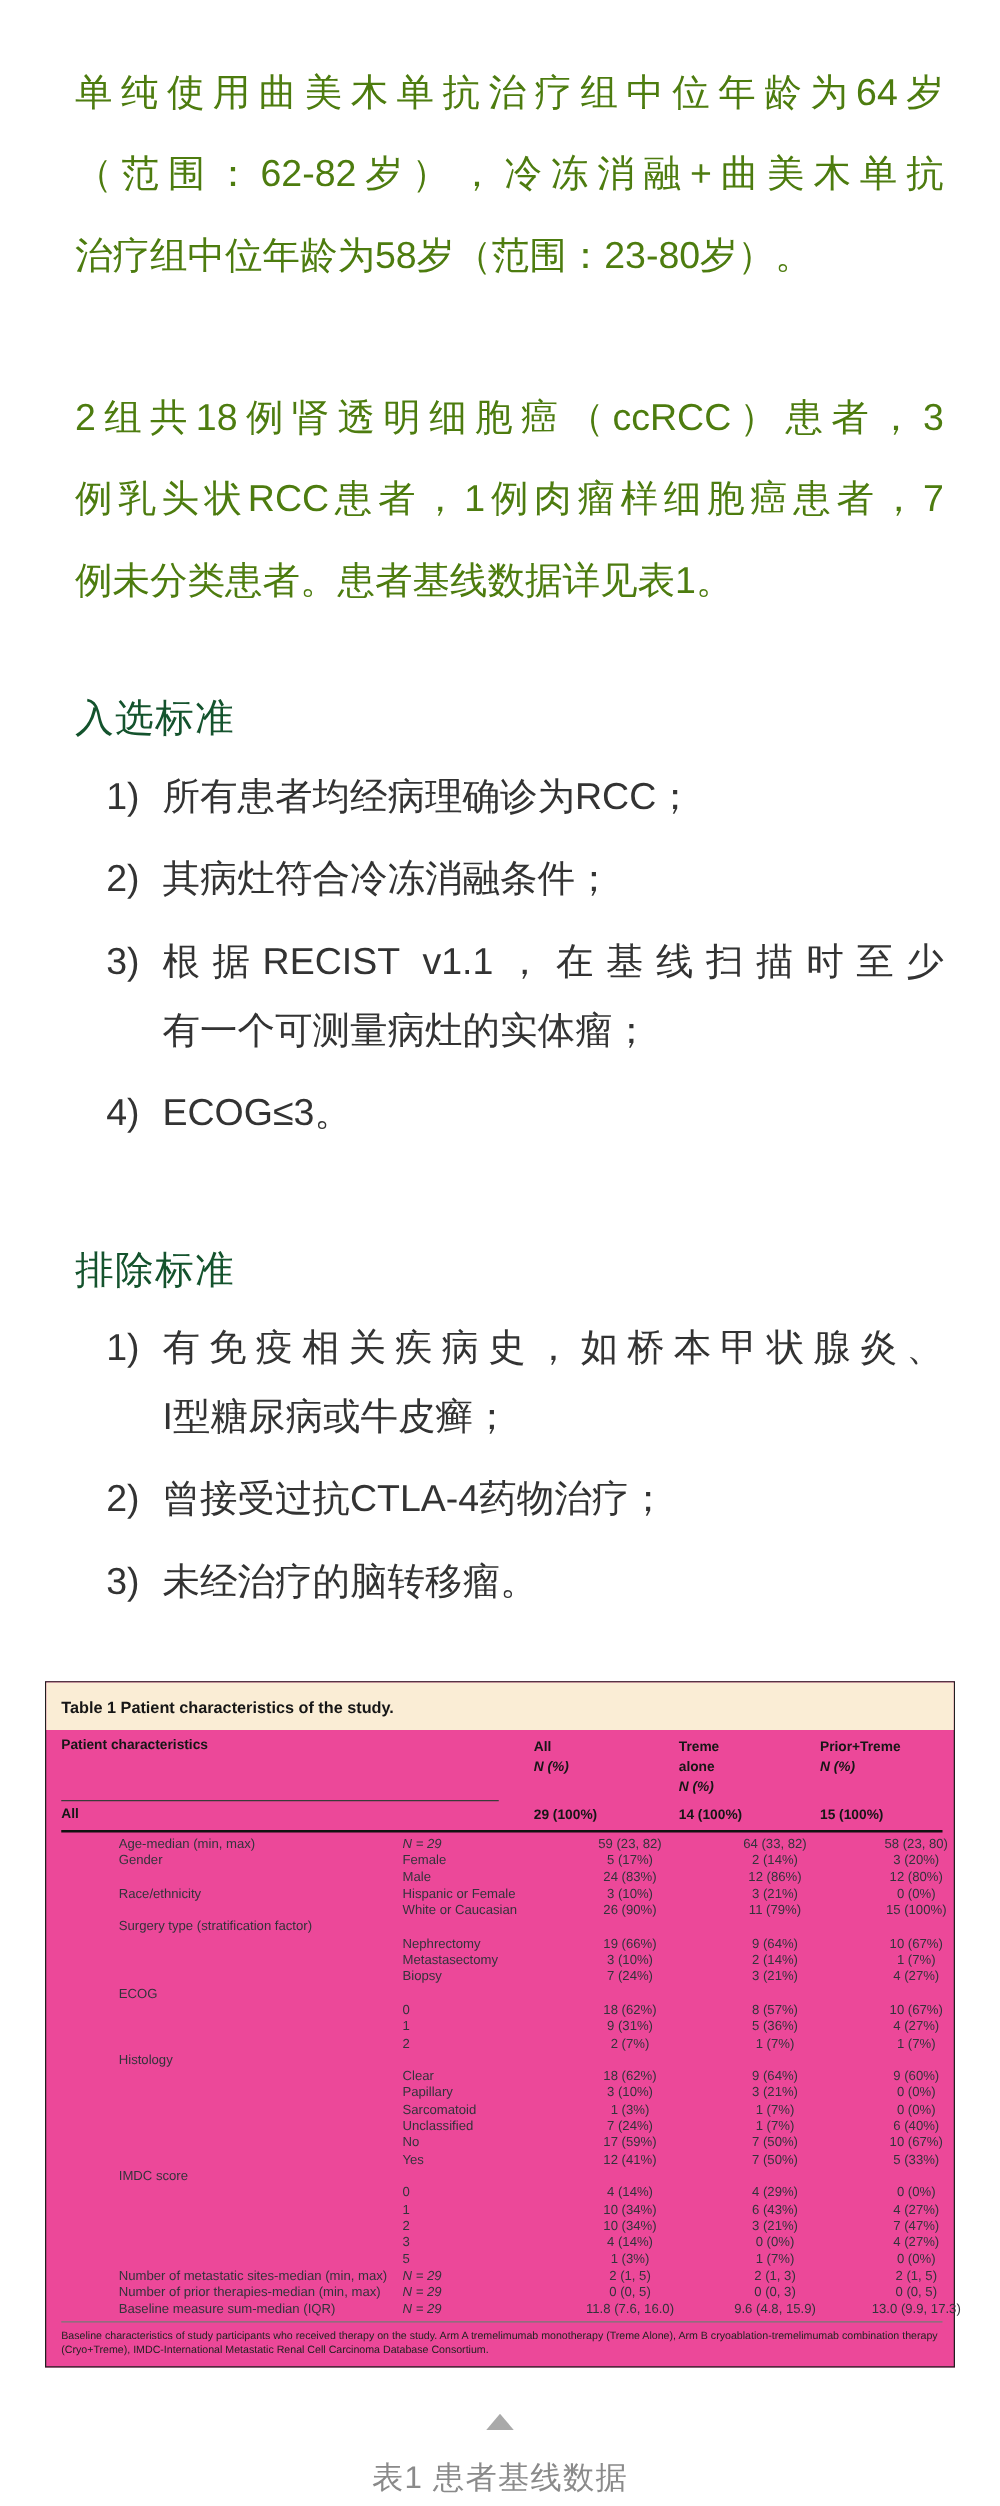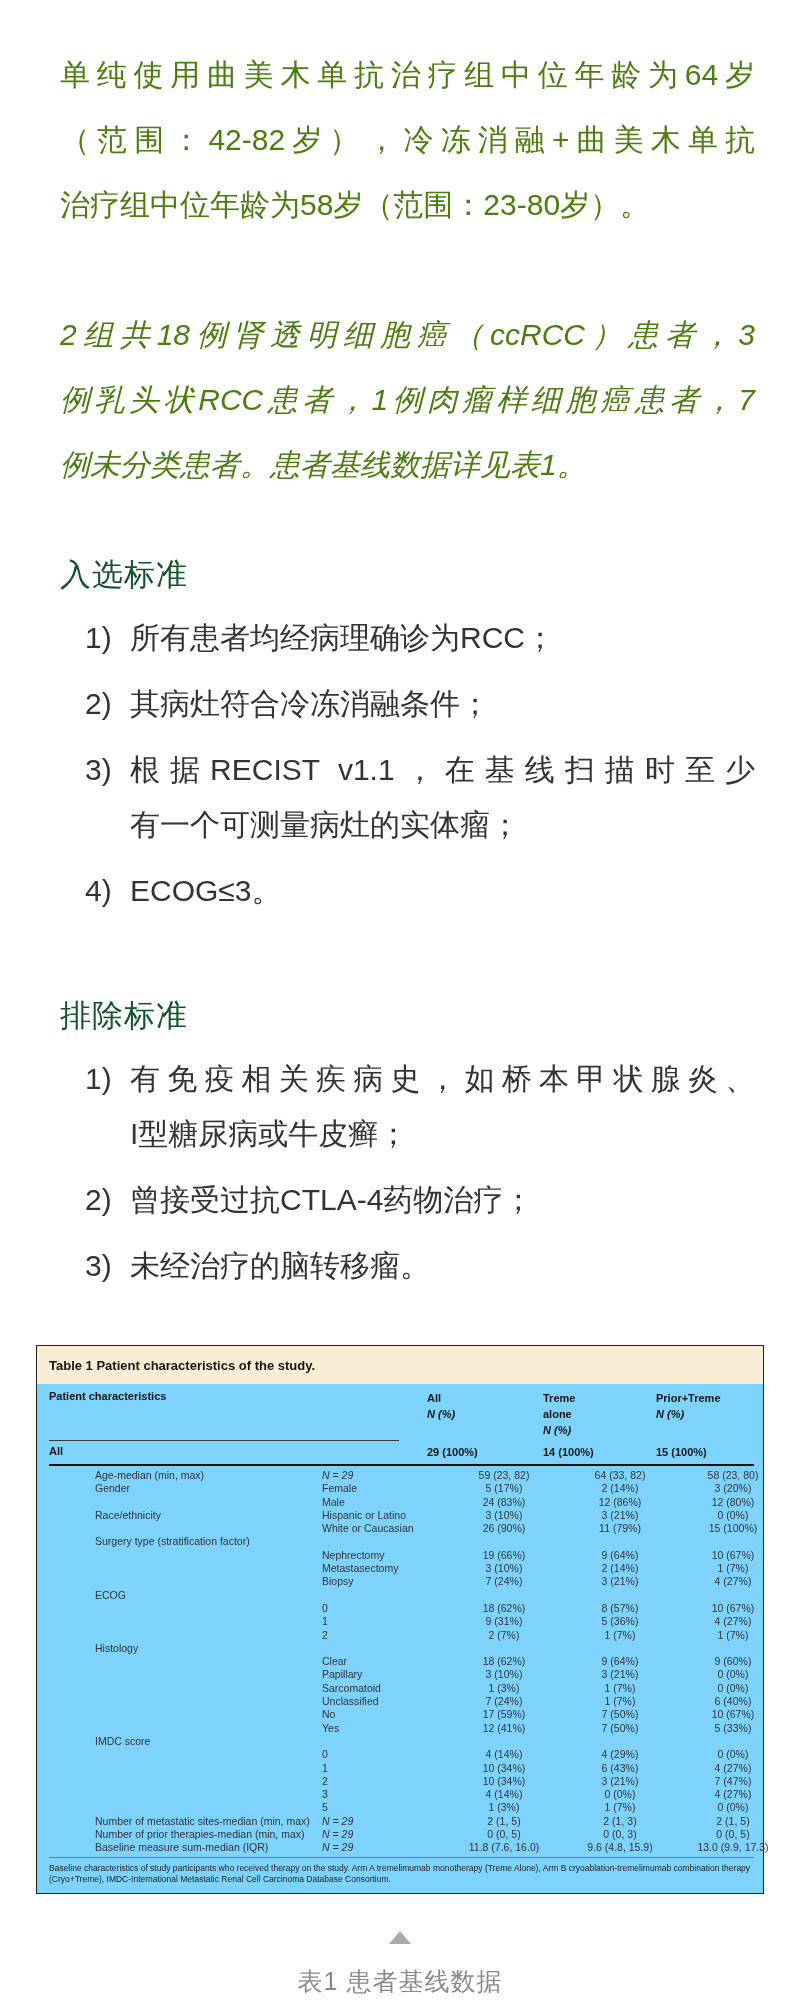--- a/index.html
+++ b/index.html
@@ -3,35 +3,35 @@
 <meta charset="utf-8">
 <style>
   html,body{margin:0;padding:0;background:#ffffff;}
   .page{
     position:relative;width:800px;height:2005px;margin:0 auto;background:#ffffff;
     font-family:"Liberation Sans","DejaVu Sans",sans-serif;color:#303030;overflow:hidden;
   }
   .content{padding:42px 45px 0 60px;}
   
   .para{font-size:30px;line-height:65px;color:#4d7c0f;}
-  .para + .para{margin-top:65px;font-style:italic;}
+  .para + .para{margin-top:65px;}
   .line{width:695px;}
   .jl{text-align:justify;text-align-last:justify;}
   .sec-h{
     font-size:31px;line-height:42px;margin:57px 0 0 0;font-weight:500;
     color:#14532d;letter-spacing:1px;
   }
   .sec-h.second{margin-top:77px;}
   .list{margin-top:14px;}
   .li{position:relative;padding-left:70px;margin-bottom:11px;font-size:30px;line-height:55px;color:#333333;}
   .li-m{position:absolute;left:25px;top:0;}
   .li-t .line{width:625px;}
   
   .ntable{
-    width:728px;margin:52px auto 0;border:1.5px solid #202020;background:#7dd3fc;
+    width:728px;margin:52px auto 0;border:1.5px solid #202020;background:#ec4899;
     box-sizing:border-box;color:#2b2b33;
   }
   .t-titlebar{
     height:38px;background:#faedd5;display:flex;align-items:center;
     padding:0 12px;font-size:13px;font-weight:bold;color:#161616;
   }
   .t-inner{padding:0 9px 0 12px;}
   .trow{display:grid;grid-template-columns:227px 123px 118px 114px 112px;align-items:start;}
   .t-head{padding-top:6px;min-height:27px;font-size:11px;font-weight:bold;color:#161616;}
   .gh{width:62px;margin:0 auto;text-align:left;line-height:16px;}
@@ -60,21 +60,21 @@
   }
 </style>
 </head>
 <body>
 
 <div class="page">
   <div class="content">
 
     <div class="para" id="para-0">
         <div class="line jl">单纯使用曲美木单抗治疗组中位年龄为64岁</div>
-        <div class="line jl">（范围：42-82岁），冷冻消融+曲美木单抗</div>
+        <div class="line jl">（范围：62-82岁），冷冻消融+曲美木单抗</div>
         <div class="line">治疗组中位年龄为58岁（范围：23-80岁）。</div>
       </div>
     <div class="para" id="para-1">
         <div class="line jl">2组共18例肾透明细胞癌（ccRCC）患者，3</div>
         <div class="line jl">例乳头状RCC患者，1例肉瘤样细胞癌患者，7</div>
         <div class="line">例未分类患者。患者基线数据详见表1。</div>
       </div>
 
     <h2 class="sec-h">入选标准</h2>
     <div class="list" id="list-0">
@@ -193,21 +193,21 @@
   </div>
           <div class="trow t-data">
     <div class="c1"></div>
     <div class="c2">Male</div>
     <div class="cv">24 (83%)</div>
     <div class="cv">12 (86%)</div>
     <div class="cv">12 (80%)</div>
   </div>
           <div class="trow t-data">
     <div class="c1">Race/ethnicity</div>
-    <div class="c2">Hispanic or Latino</div>
+    <div class="c2">Hispanic or Female</div>
     <div class="cv">3 (10%)</div>
     <div class="cv">3 (21%)</div>
     <div class="cv">0 (0%)</div>
   </div>
           <div class="trow t-data">
     <div class="c1"></div>
     <div class="c2">White or Caucasian</div>
     <div class="cv">26 (90%)</div>
     <div class="cv">11 (79%)</div>
     <div class="cv">15 (100%)</div>

